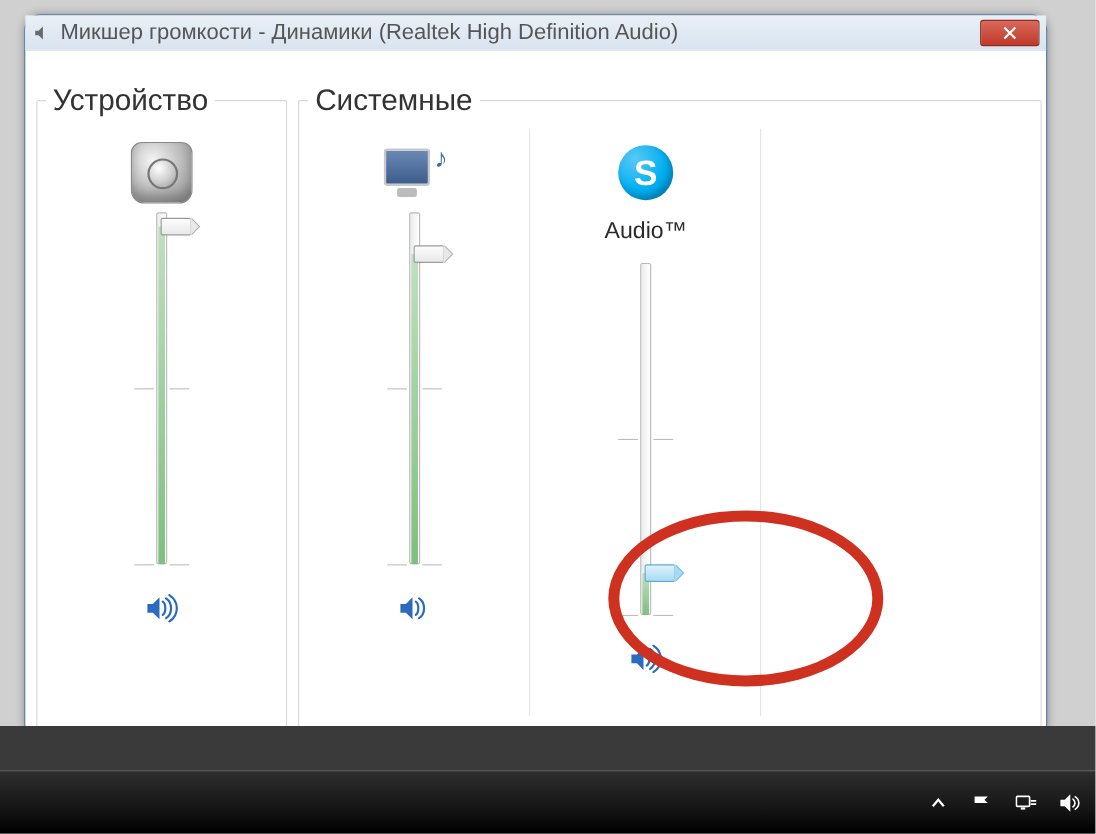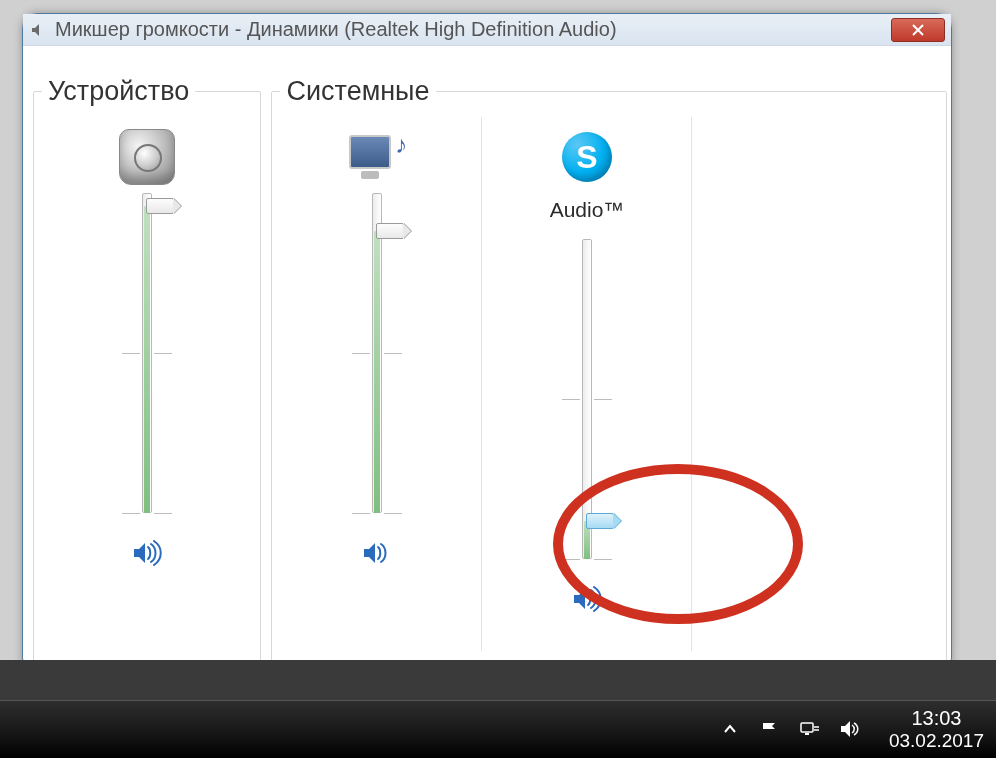--- a/index.html
+++ b/index.html
@@ -369,18 +369,14 @@
           <rect x="5" y="12" width="4" height="2" fill="#fff"></rect>
           <path d="M14 6h5M14 9h5" stroke="#fff" stroke-width="1.5"></path>
         </svg>
     </div>
     <div class="ico">
       <svg width="20" height="18" viewBox="0 0 20 18">
           <path d="M1 6h4l5-5v16l-5-5H1z" fill="#fff"></path>
           <path d="M12 5c3 2 3 6 0 8M14 3c5 3 5 9 0 12" stroke="#fff" stroke-width="1.5" fill="none"></path>
         </svg>
     </div>
-    <div class="clock">
-      <div>13:03</div>
-      <div>03.02.2017</div>
-    </div>
   </div>
 </div>
 
 </body></html>

